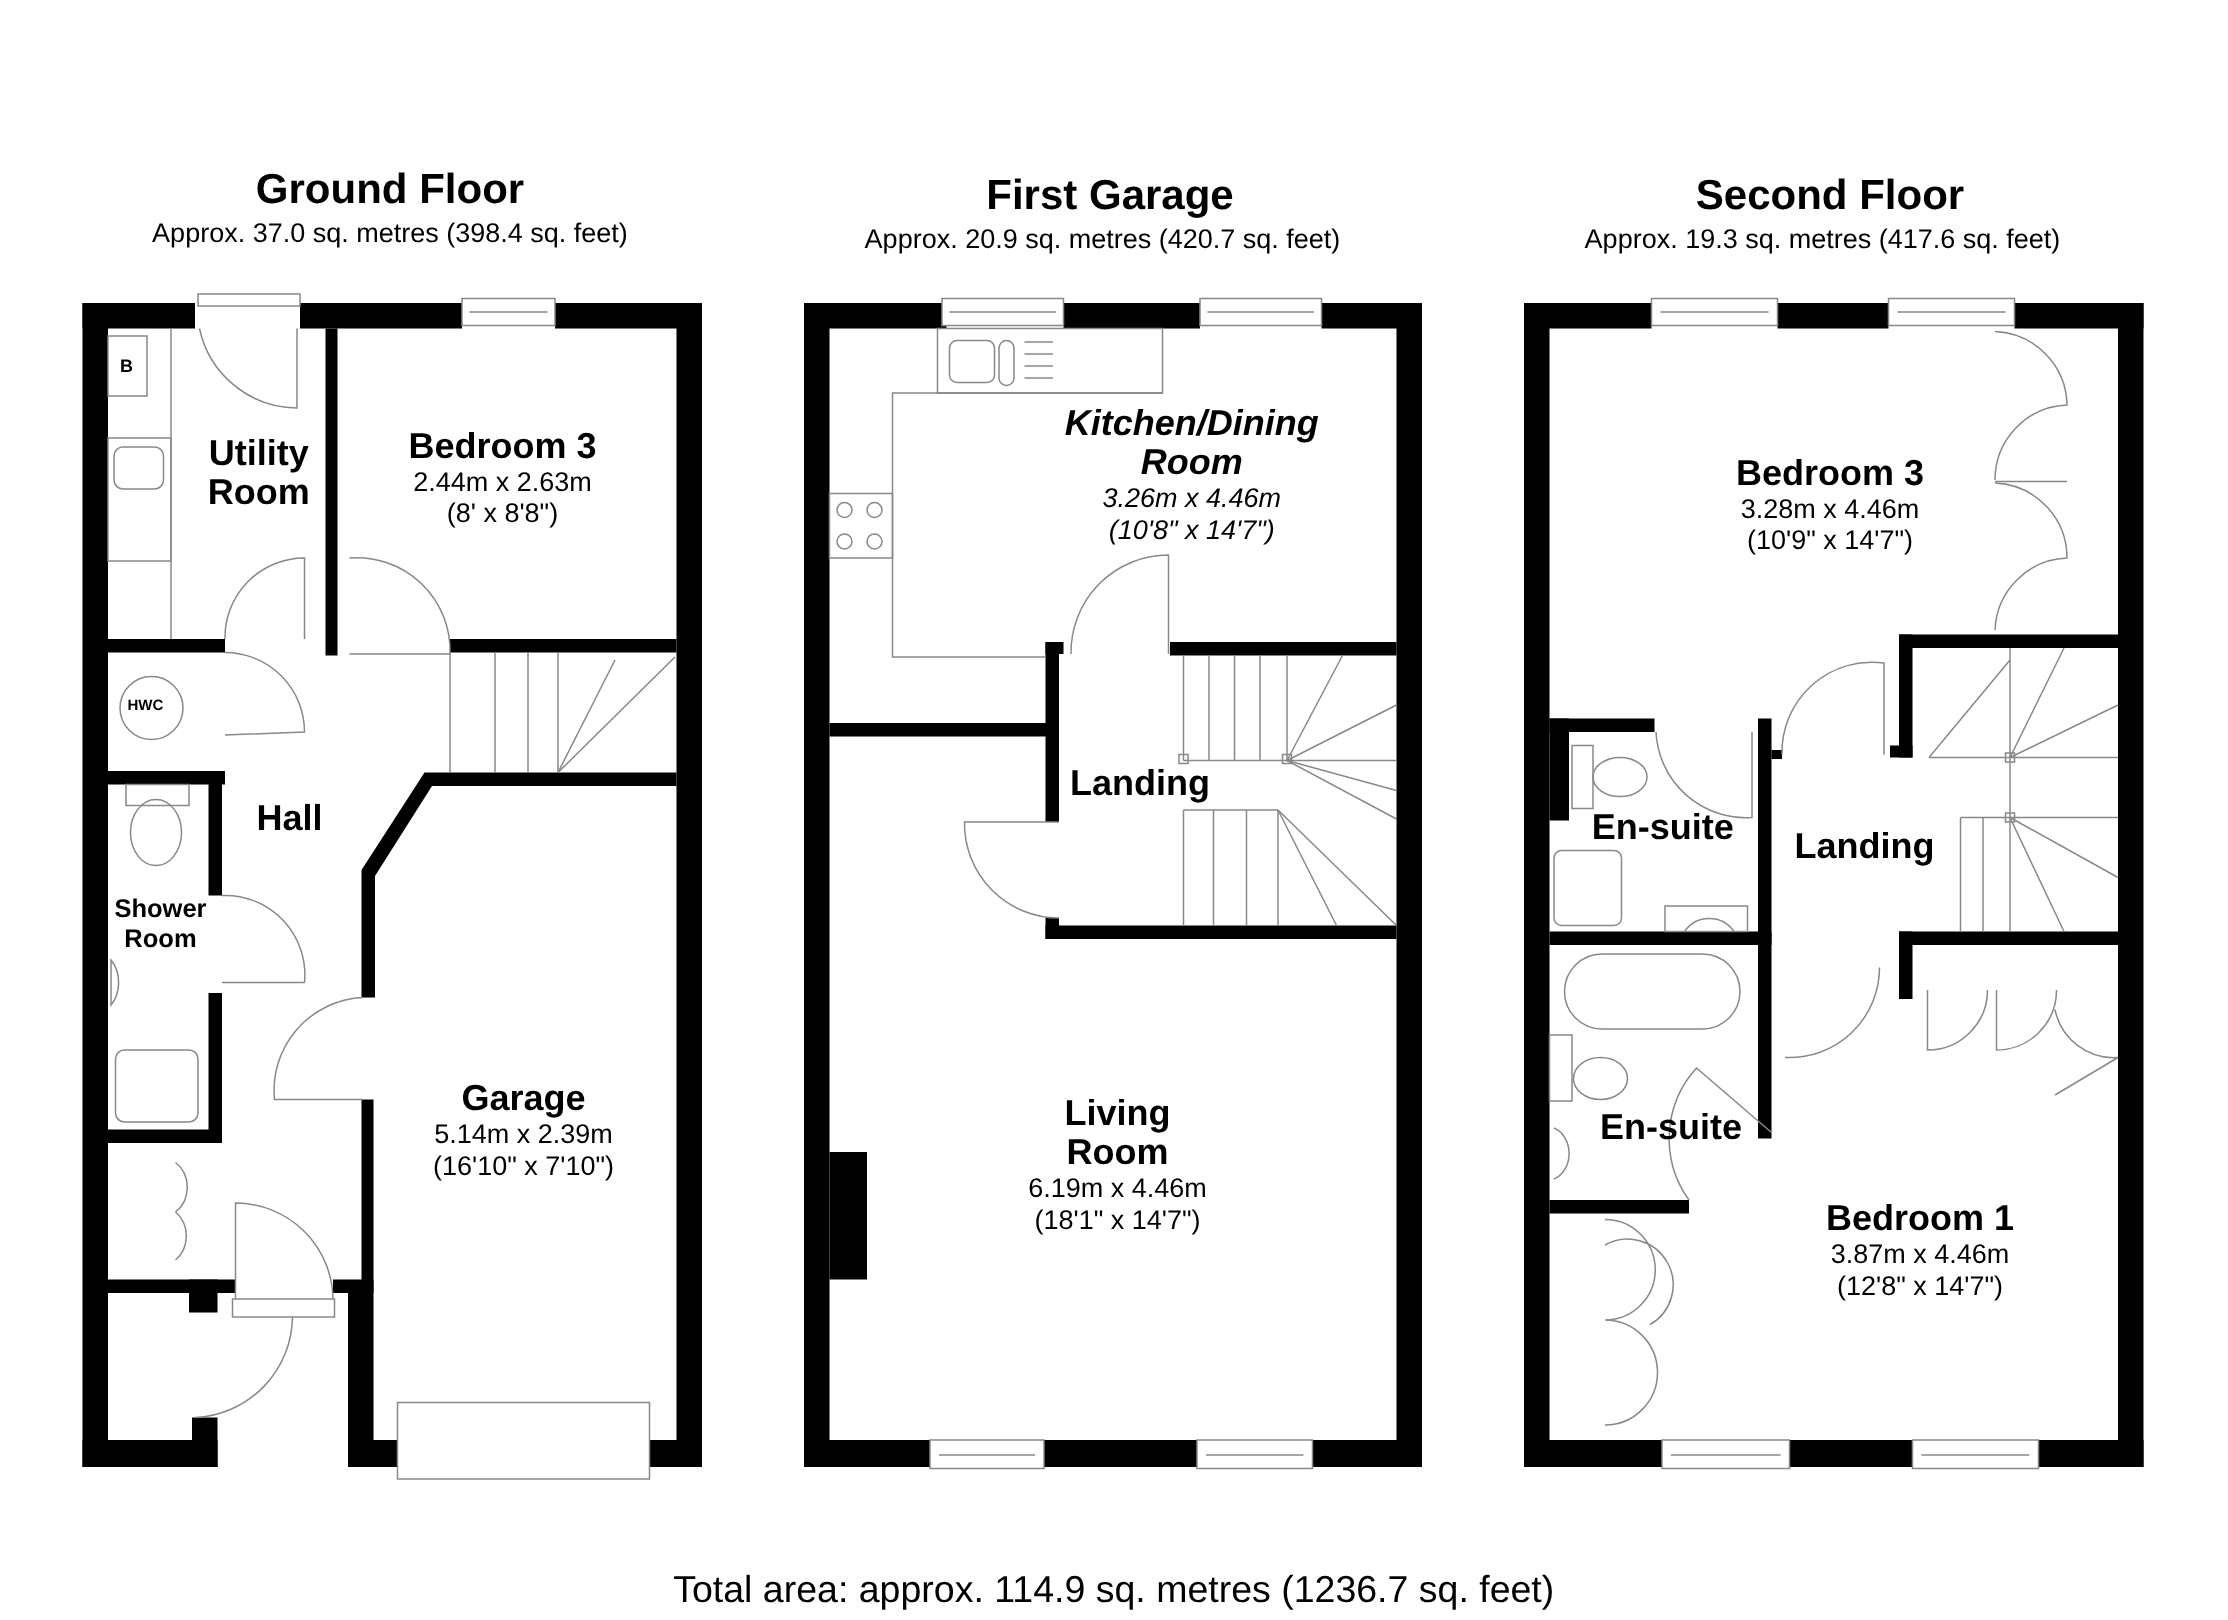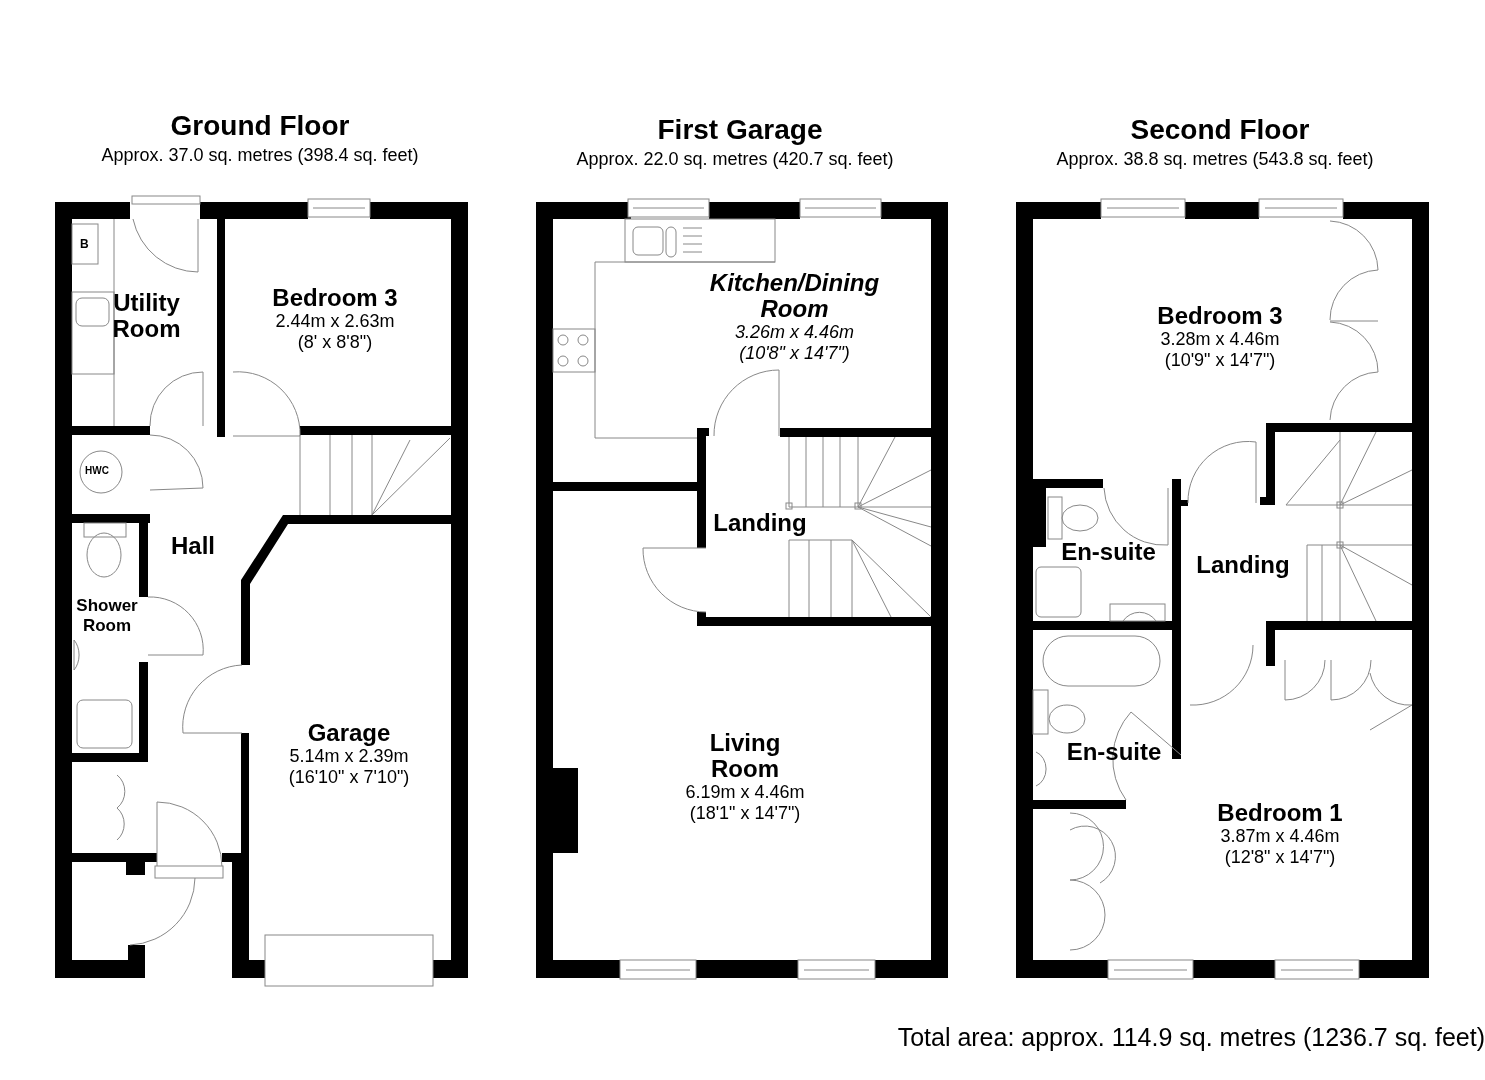--- a/index.html
+++ b/index.html
@@ -4,33 +4,33 @@
 <style>
   html, body { margin: 0; padding: 0; background: #ffffff; }
   body { width: 1485px; height: 1080px; position: relative; overflow: hidden; font-family: "Liberation Sans", sans-serif; color: #000; }
   .floor-title { position: absolute; text-align: center; font-weight: bold; font-size: 28px; line-height: 30px; }
   .floor-area { position: absolute; text-align: center; font-size: 18px; line-height: 20px; }
   svg.plan { position: absolute; left: 0; top: 0; }
   .room { position: absolute; text-align: center; line-height: 1.0; }
   .room .name { font-weight: bold; font-size: 24px; line-height: 26px; display: block; }
   .room .dim { font-size: 18px; line-height: 21px; display: block; }
   .fixture-label { position: absolute; font-weight: bold; font-size: 12px; }
-  .total { position: absolute; left: 0; width: 1485px; top: 1023px; text-align: right; font-size: 25px; }
+  .total { position: absolute; left: 0; width: 1485px; top: 1046px; text-align: center; font-size: 25px; }
 </style>
 </head>
 <body>
 
 <div class="floor-title" style="left:60px;width:400px;top:111px;">Ground Floor</div>
 <div class="floor-area" style="left:55px;width:410px;top:145px;">Approx. 37.0 sq. metres (398.4 sq. feet)</div>
 
 <div class="floor-title" style="left:540px;width:400px;top:115px;">First Garage</div>
-<div class="floor-area" style="left:530px;width:410px;top:149px;">Approx. 22.0 sq. metres (420.7 sq. feet)</div>
+<div class="floor-area" style="left:530px;width:410px;top:149px;">Approx. 20.9 sq. metres (420.7 sq. feet)</div>
 
 <div class="floor-title" style="left:1020px;width:400px;top:115px;">Second Floor</div>
-<div class="floor-area" style="left:1010px;width:410px;top:149px;">Approx. 38.8 sq. metres (543.8 sq. feet)</div>
+<div class="floor-area" style="left:1010px;width:410px;top:149px;">Approx. 19.3 sq. metres (417.6 sq. feet)</div>
 
 <svg class="plan" width="1485" height="1080" viewBox="0 0 1485 1080">
   <g fill="#000">
 
     <rect x="55" y="202" width="17" height="776"></rect>
     <rect x="55" y="202" width="75" height="17"></rect>
     <rect x="200" y="202" width="108" height="17"></rect>
     <rect x="370" y="202" width="98" height="17"></rect>
     <rect x="451" y="202" width="17" height="776"></rect>
     <rect x="55" y="960" width="90" height="18"></rect>
@@ -207,21 +207,21 @@
     <rect x="1108" y="960" width="85" height="19" fill="#fff"></rect>
     <line x1="1114" y1="970" x2="1187" y2="970"></line>
     <rect x="1275" y="960" width="84" height="19" fill="#fff"></rect>
     <line x1="1281" y1="970" x2="1353" y2="970"></line>
   </g>
 </svg>
 
 <div class="fixture-label" style="left:80px;top:237px;">B</div>
 <div class="fixture-label" style="left:85px;top:465px;font-size:10px;">HWC</div>
 
-<div class="room" style="left:99px;width:95px;top:290px;">
+<div class="room" style="left:125px;width:95px;top:290px;">
   <span class="name">Utility</span>
   <span class="name">Room</span>
 </div>
 <div class="room" style="left:225px;width:220px;top:285px;">
   <span class="name">Bedroom 3</span>
   <span class="dim">2.44m x 2.63m</span>
   <span class="dim">(8' x 8'8")</span>
 </div>
 <div class="room" style="left:153px;width:80px;top:533px;">
   <span class="name">Hall</span>

